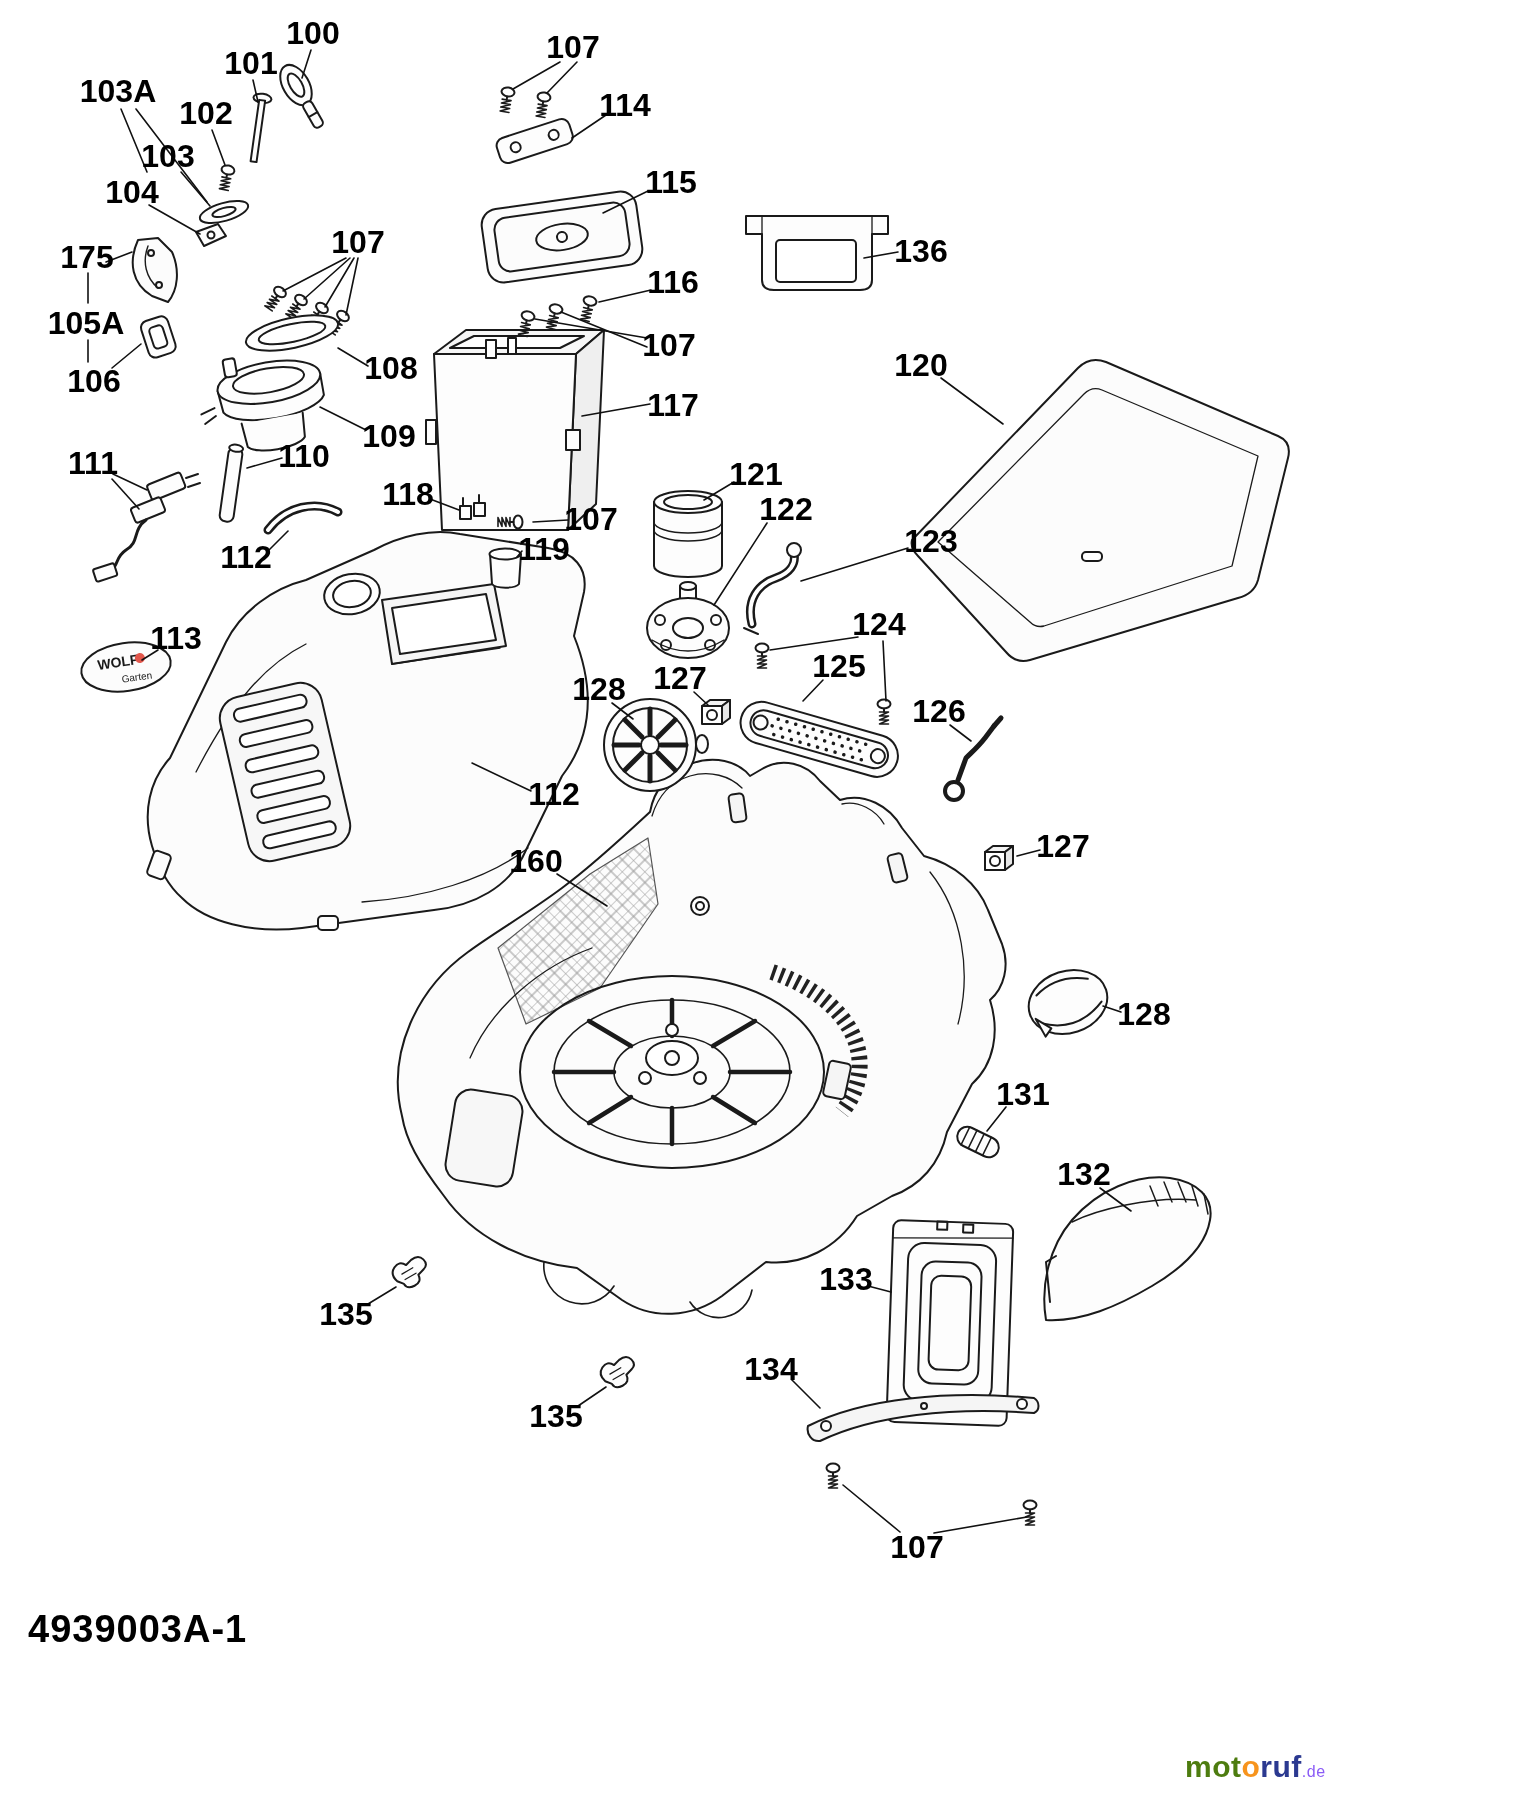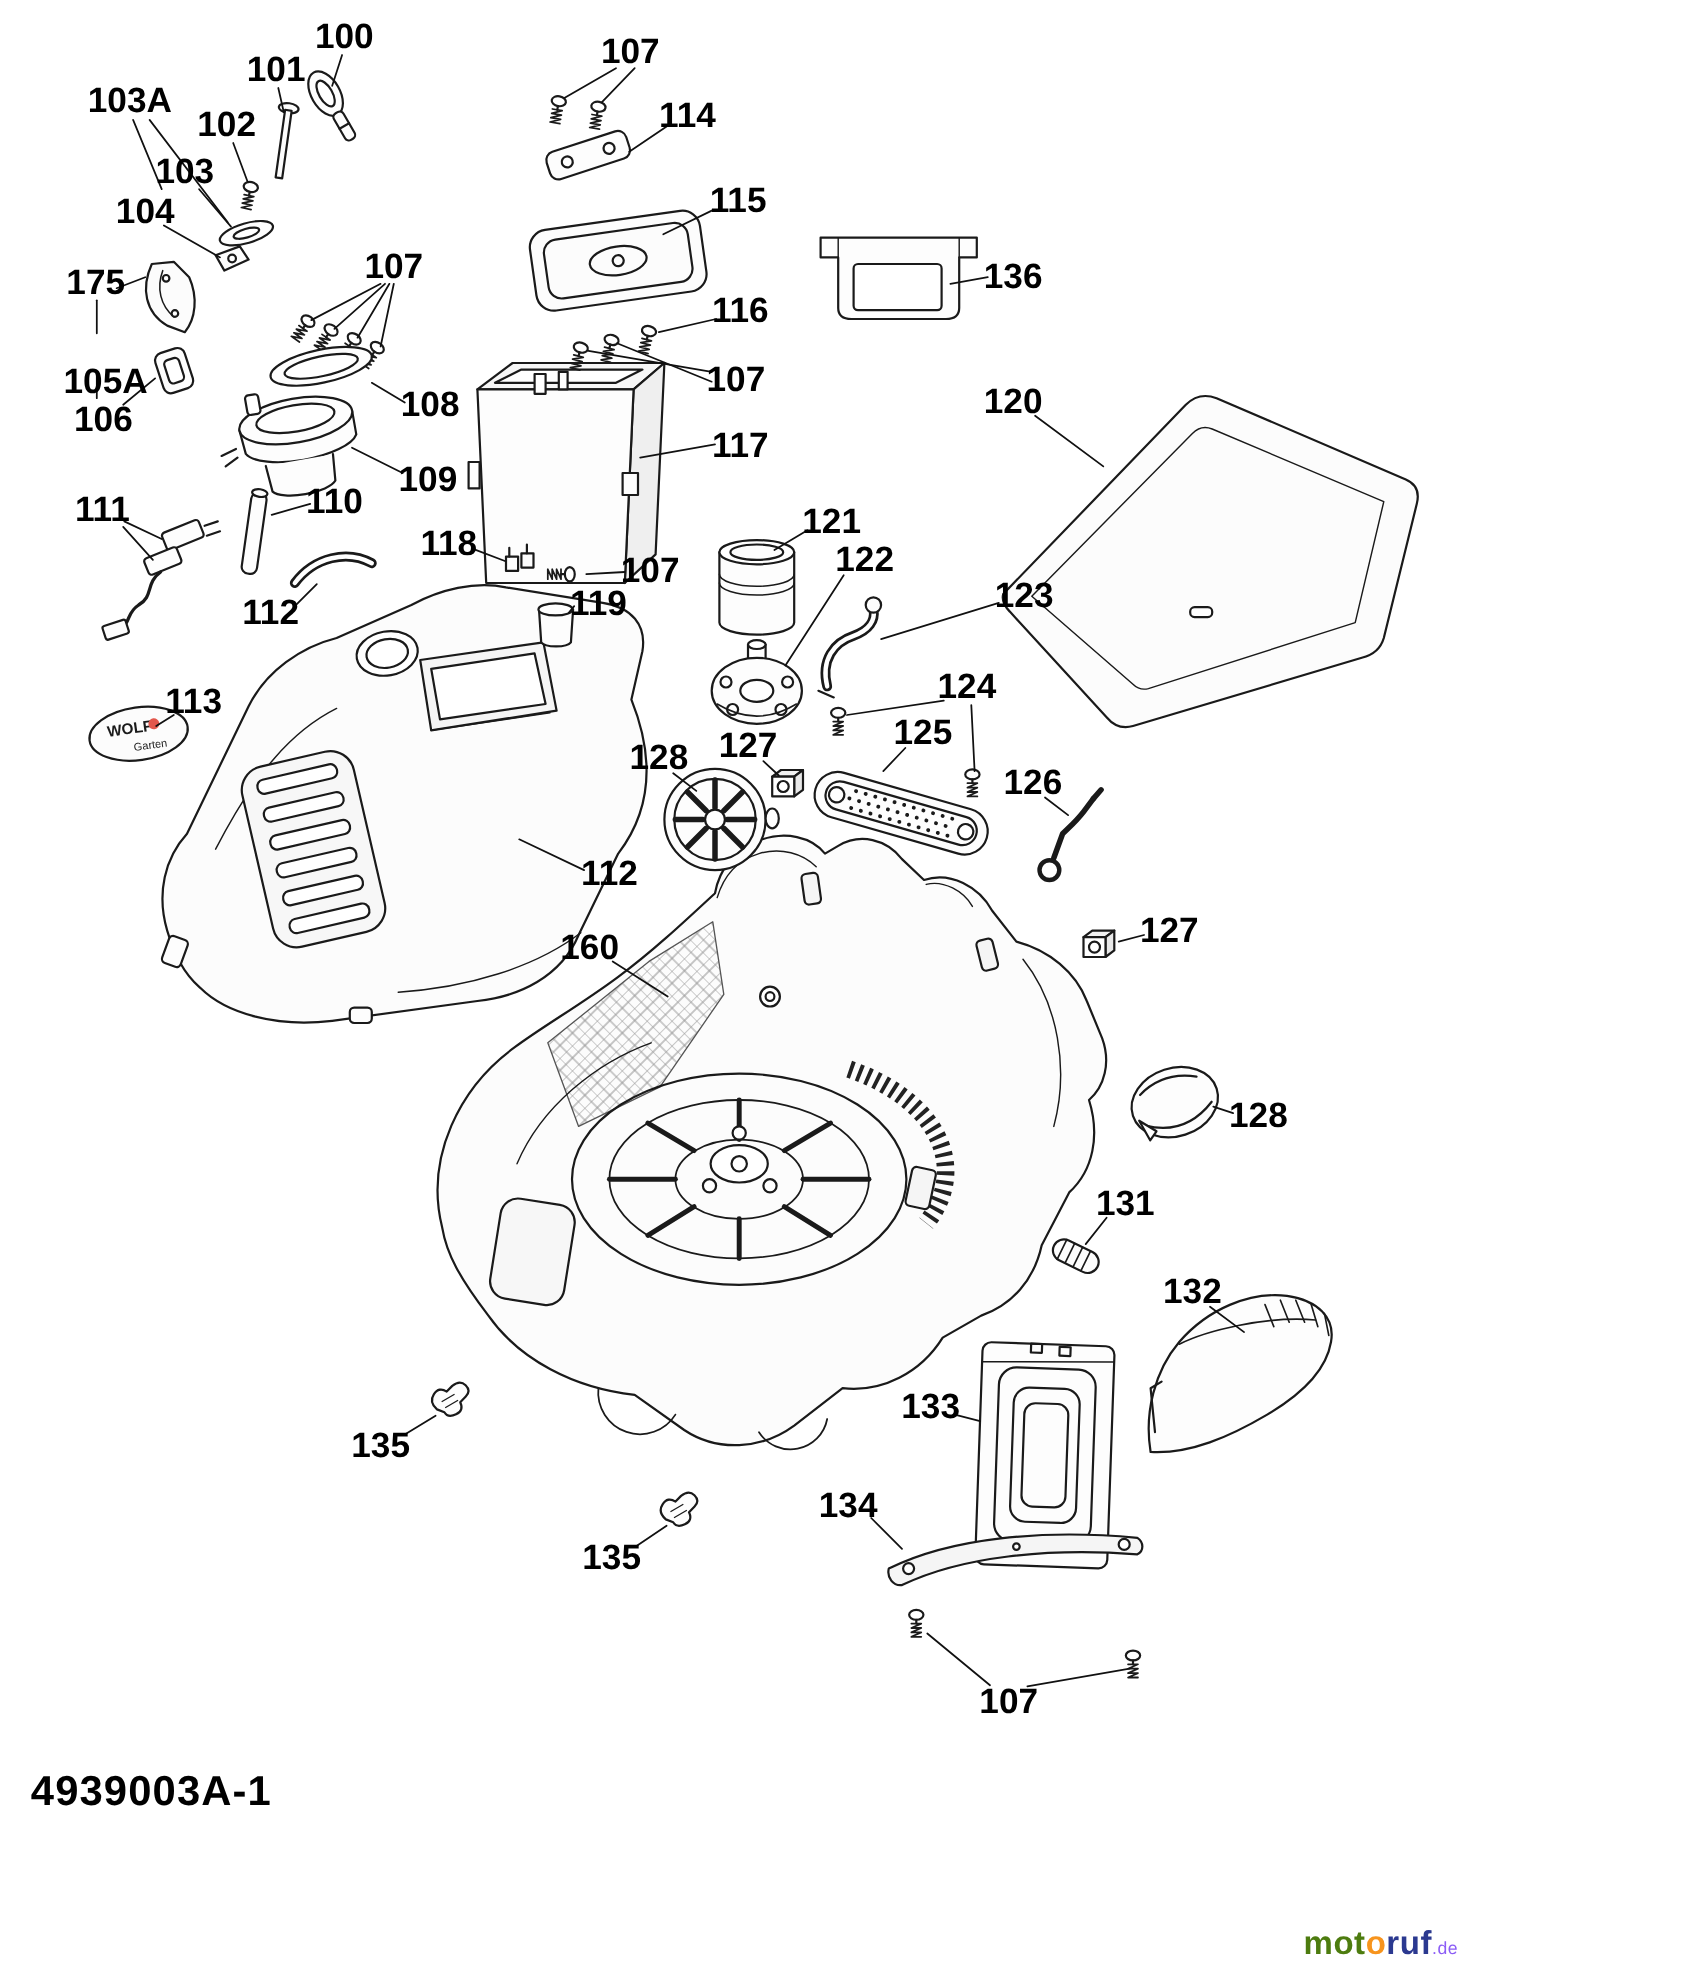--- a/index.html
+++ b/index.html
@@ -392,21 +392,21 @@
       <div class="plabel" style="left: 206px; top: 113px;">102</div>
       <div class="plabel" style="left: 573px; top: 47px;">107</div>
       <div class="plabel" style="left: 625px; top: 105px;">114</div>
       <div class="plabel" style="left: 168px; top: 156px;">103</div>
       <div class="plabel" style="left: 132px; top: 192px;">104</div>
       <div class="plabel" style="left: 671px; top: 182px;">115</div>
       <div class="plabel" style="left: 921px; top: 251px;">136</div>
       <div class="plabel" style="left: 87px; top: 257px;">175</div>
       <div class="plabel" style="left: 358px; top: 242px;">107</div>
       <div class="plabel" style="left: 673px; top: 282px;">116</div>
-      <div class="plabel" style="left: 96px; top: 323px; margin-top: 24px;">105A</div>
+      <div class="plabel" style="left: 86px; top: 323px;">105A</div>
       <div class="plabel" style="left: 94px; top: 381px;">106</div>
       <div class="plabel" style="left: 391px; top: 368px;">108</div>
       <div class="plabel" style="left: 669px; top: 345px;">107</div>
       <div class="plabel" style="left: 921px; top: 365px;">120</div>
       <div class="plabel" style="left: 673px; top: 405px;">117</div>
       <div class="plabel" style="left: 389px; top: 436px;">109</div>
       <div class="plabel" style="left: 304px; top: 456px;">110</div>
       <div class="plabel" style="left: 93px; top: 463px;">111</div>
       <div class="plabel" style="left: 408px; top: 494px;">118</div>
       <div class="plabel" style="left: 756px; top: 474px;">121</div>

